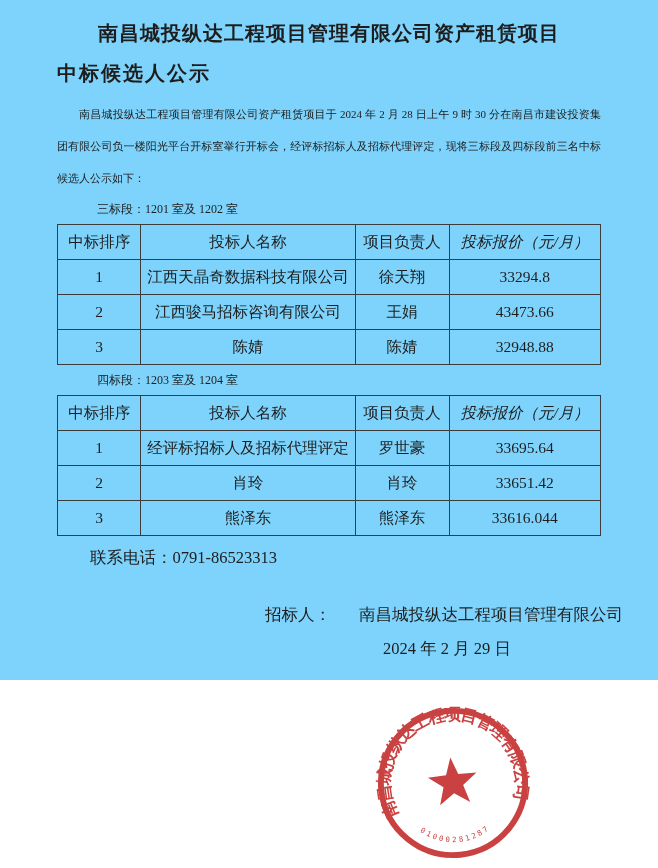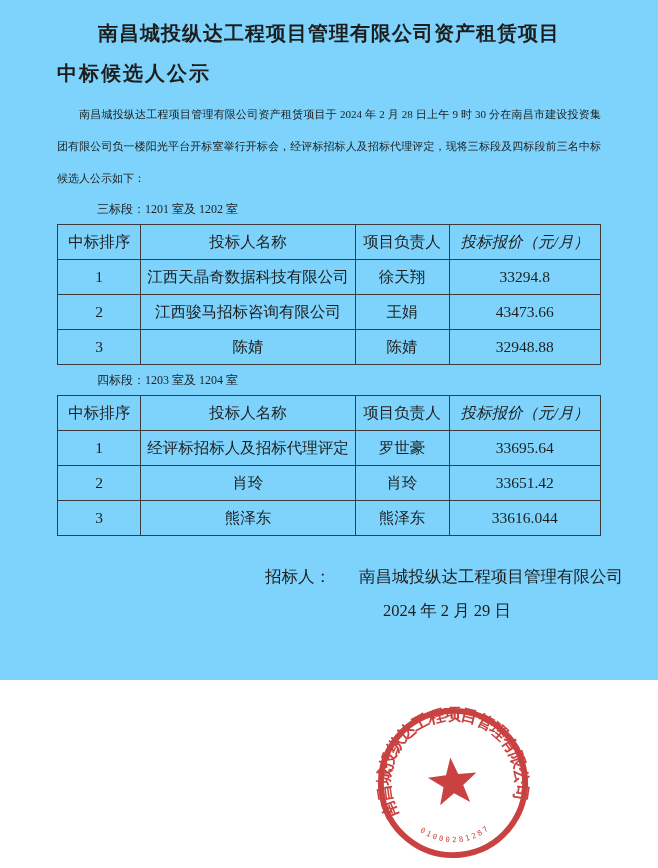--- a/index.html
+++ b/index.html
@@ -172,20 +172,21 @@
     <tr>
       <td>3</td>
       <td>熊泽东</td>
       <td>熊泽东</td>
       <td>33616.044</td>
     </tr>
   </tbody>
     </table>
 
 
+  <p class="contact">联系电话：0791-86523313</p>
 
   <p class="signer-line"><span class="signer-label">招标人：</span><span>南昌城投纵达工程项目管理有限公司</span></p>
 
   <p class="sign-date">2024 年 2 月 29 日</p>
 
   <svg class="seal" viewBox="0 0 160 160" xmlns="http://www.w3.org/2000/svg" aria-hidden="true">
     <circle cx="80" cy="80" r="73" fill="none" stroke="#c53230" stroke-width="6"></circle>
     <polygon points="80,54 86.2,71.5 104.7,72 90,83.2 95.3,101 80,90.5 64.7,101 70,83.2 55.3,72 73.8,71.5" fill="#c53230"></polygon>
     <defs>
       <path id="sealTopArc" d="M 22 107 A 64 64 0 1 1 138 107" fill="none"></path>

